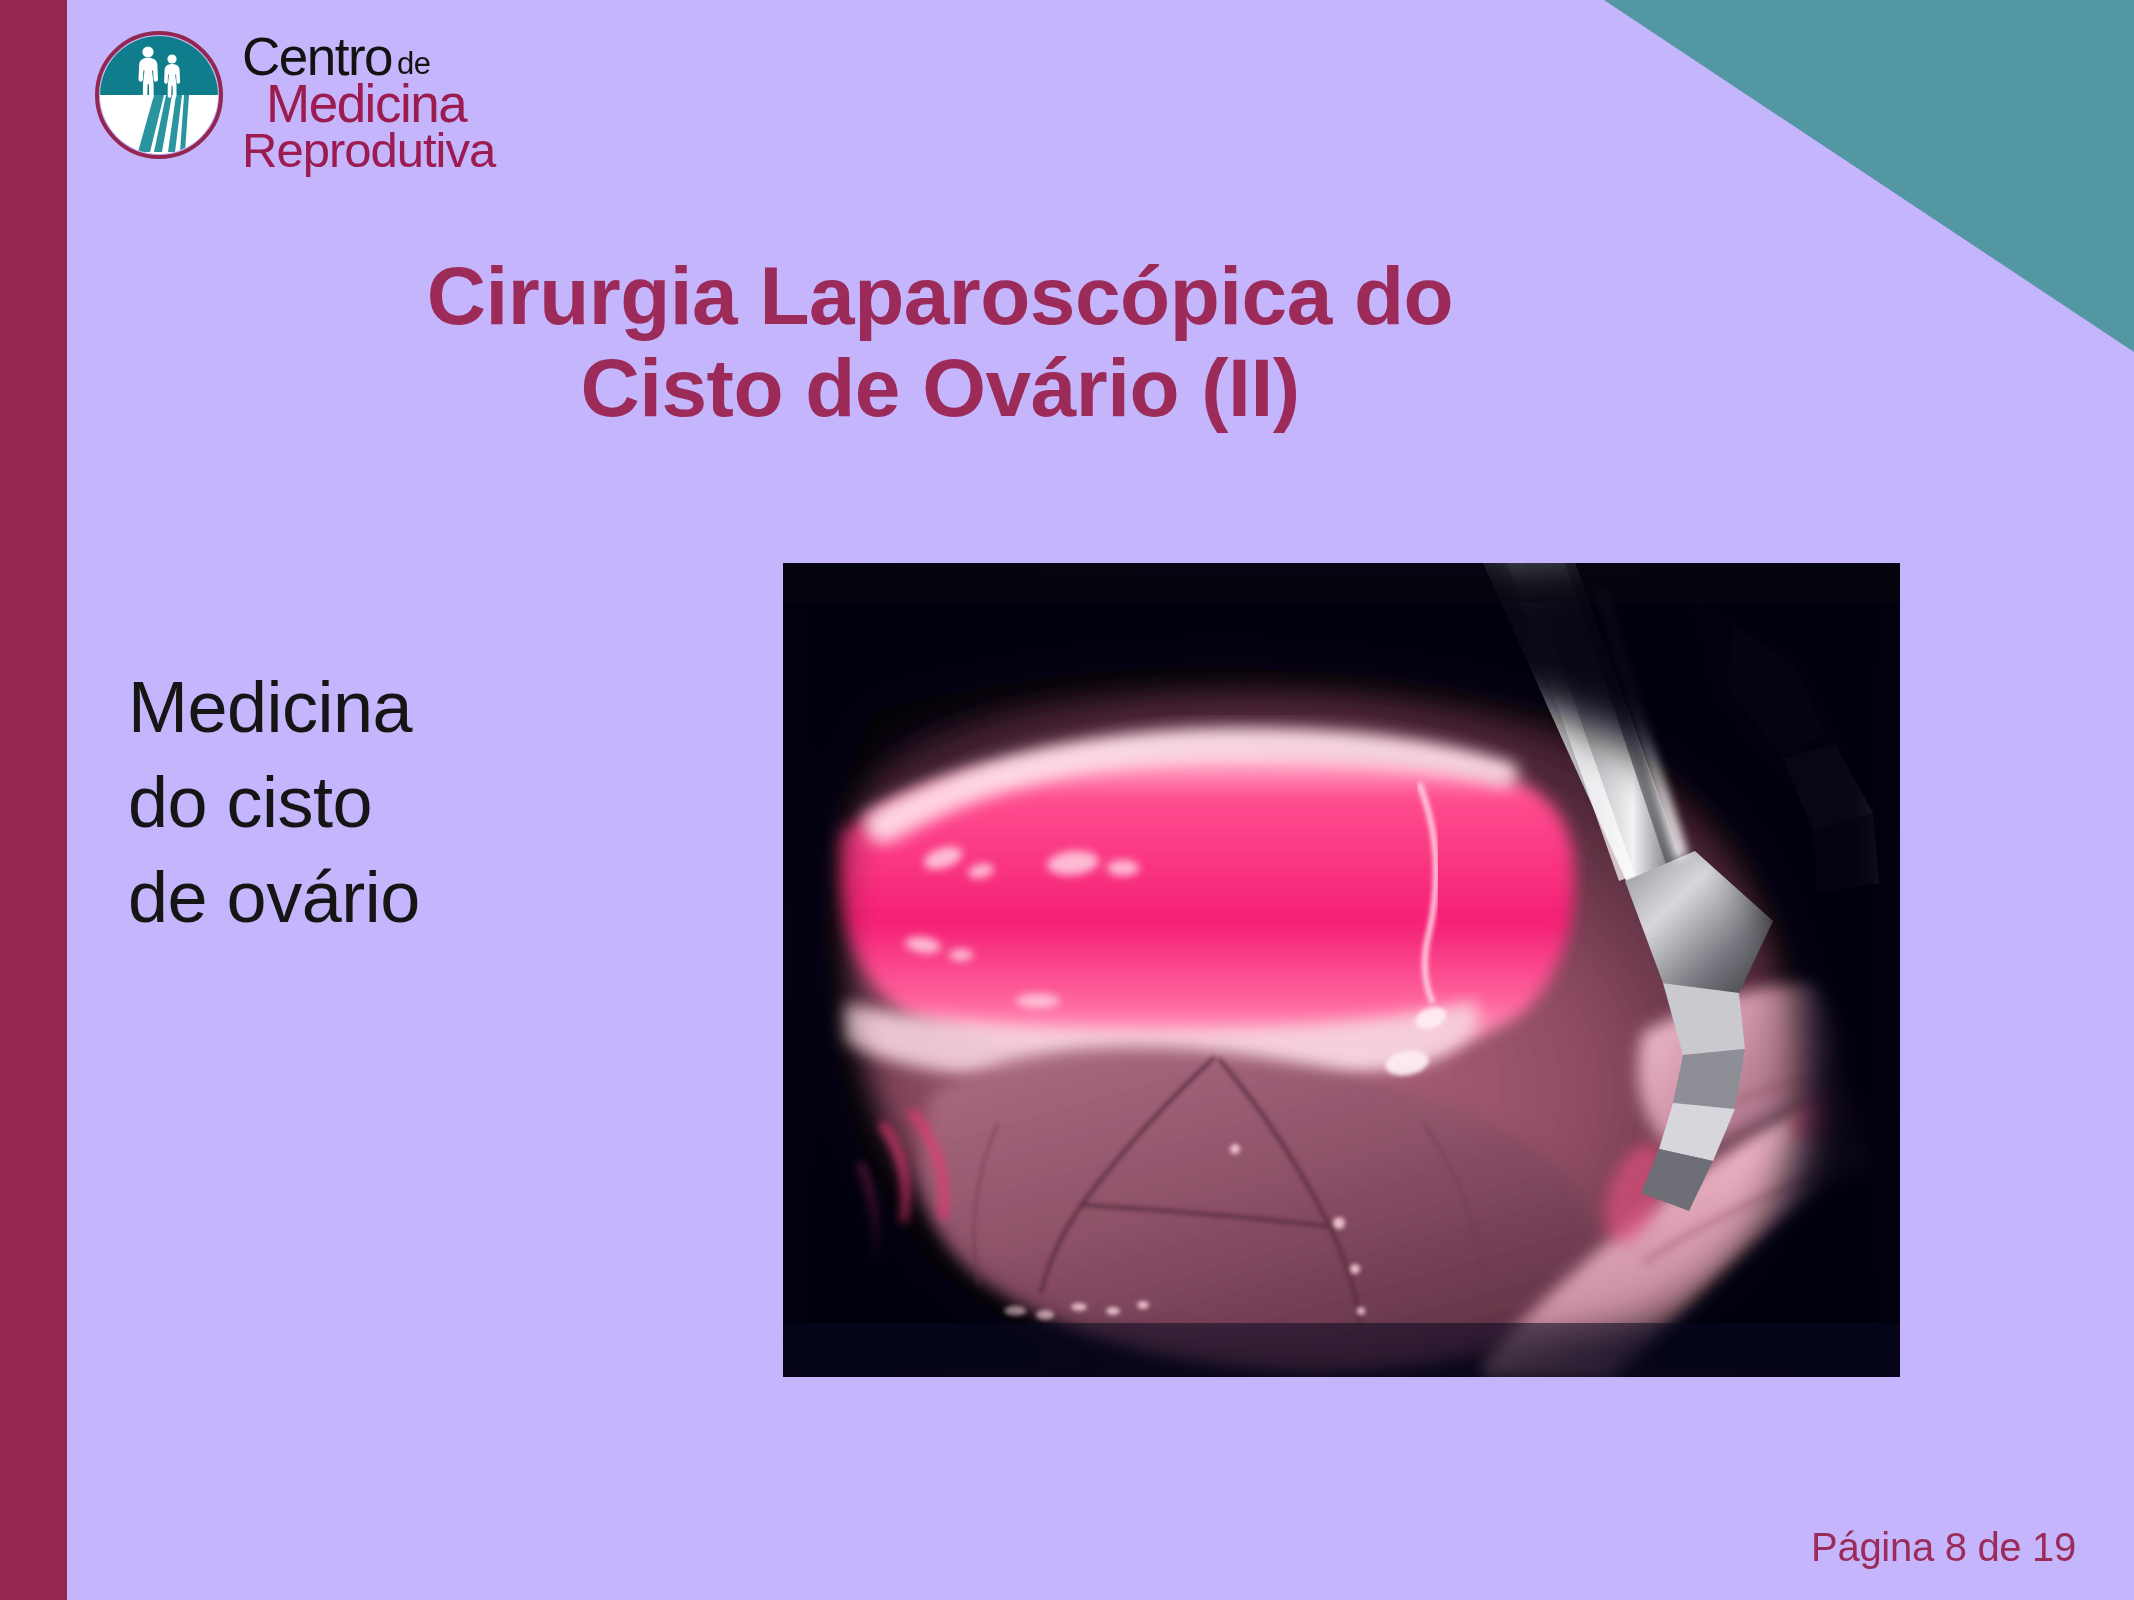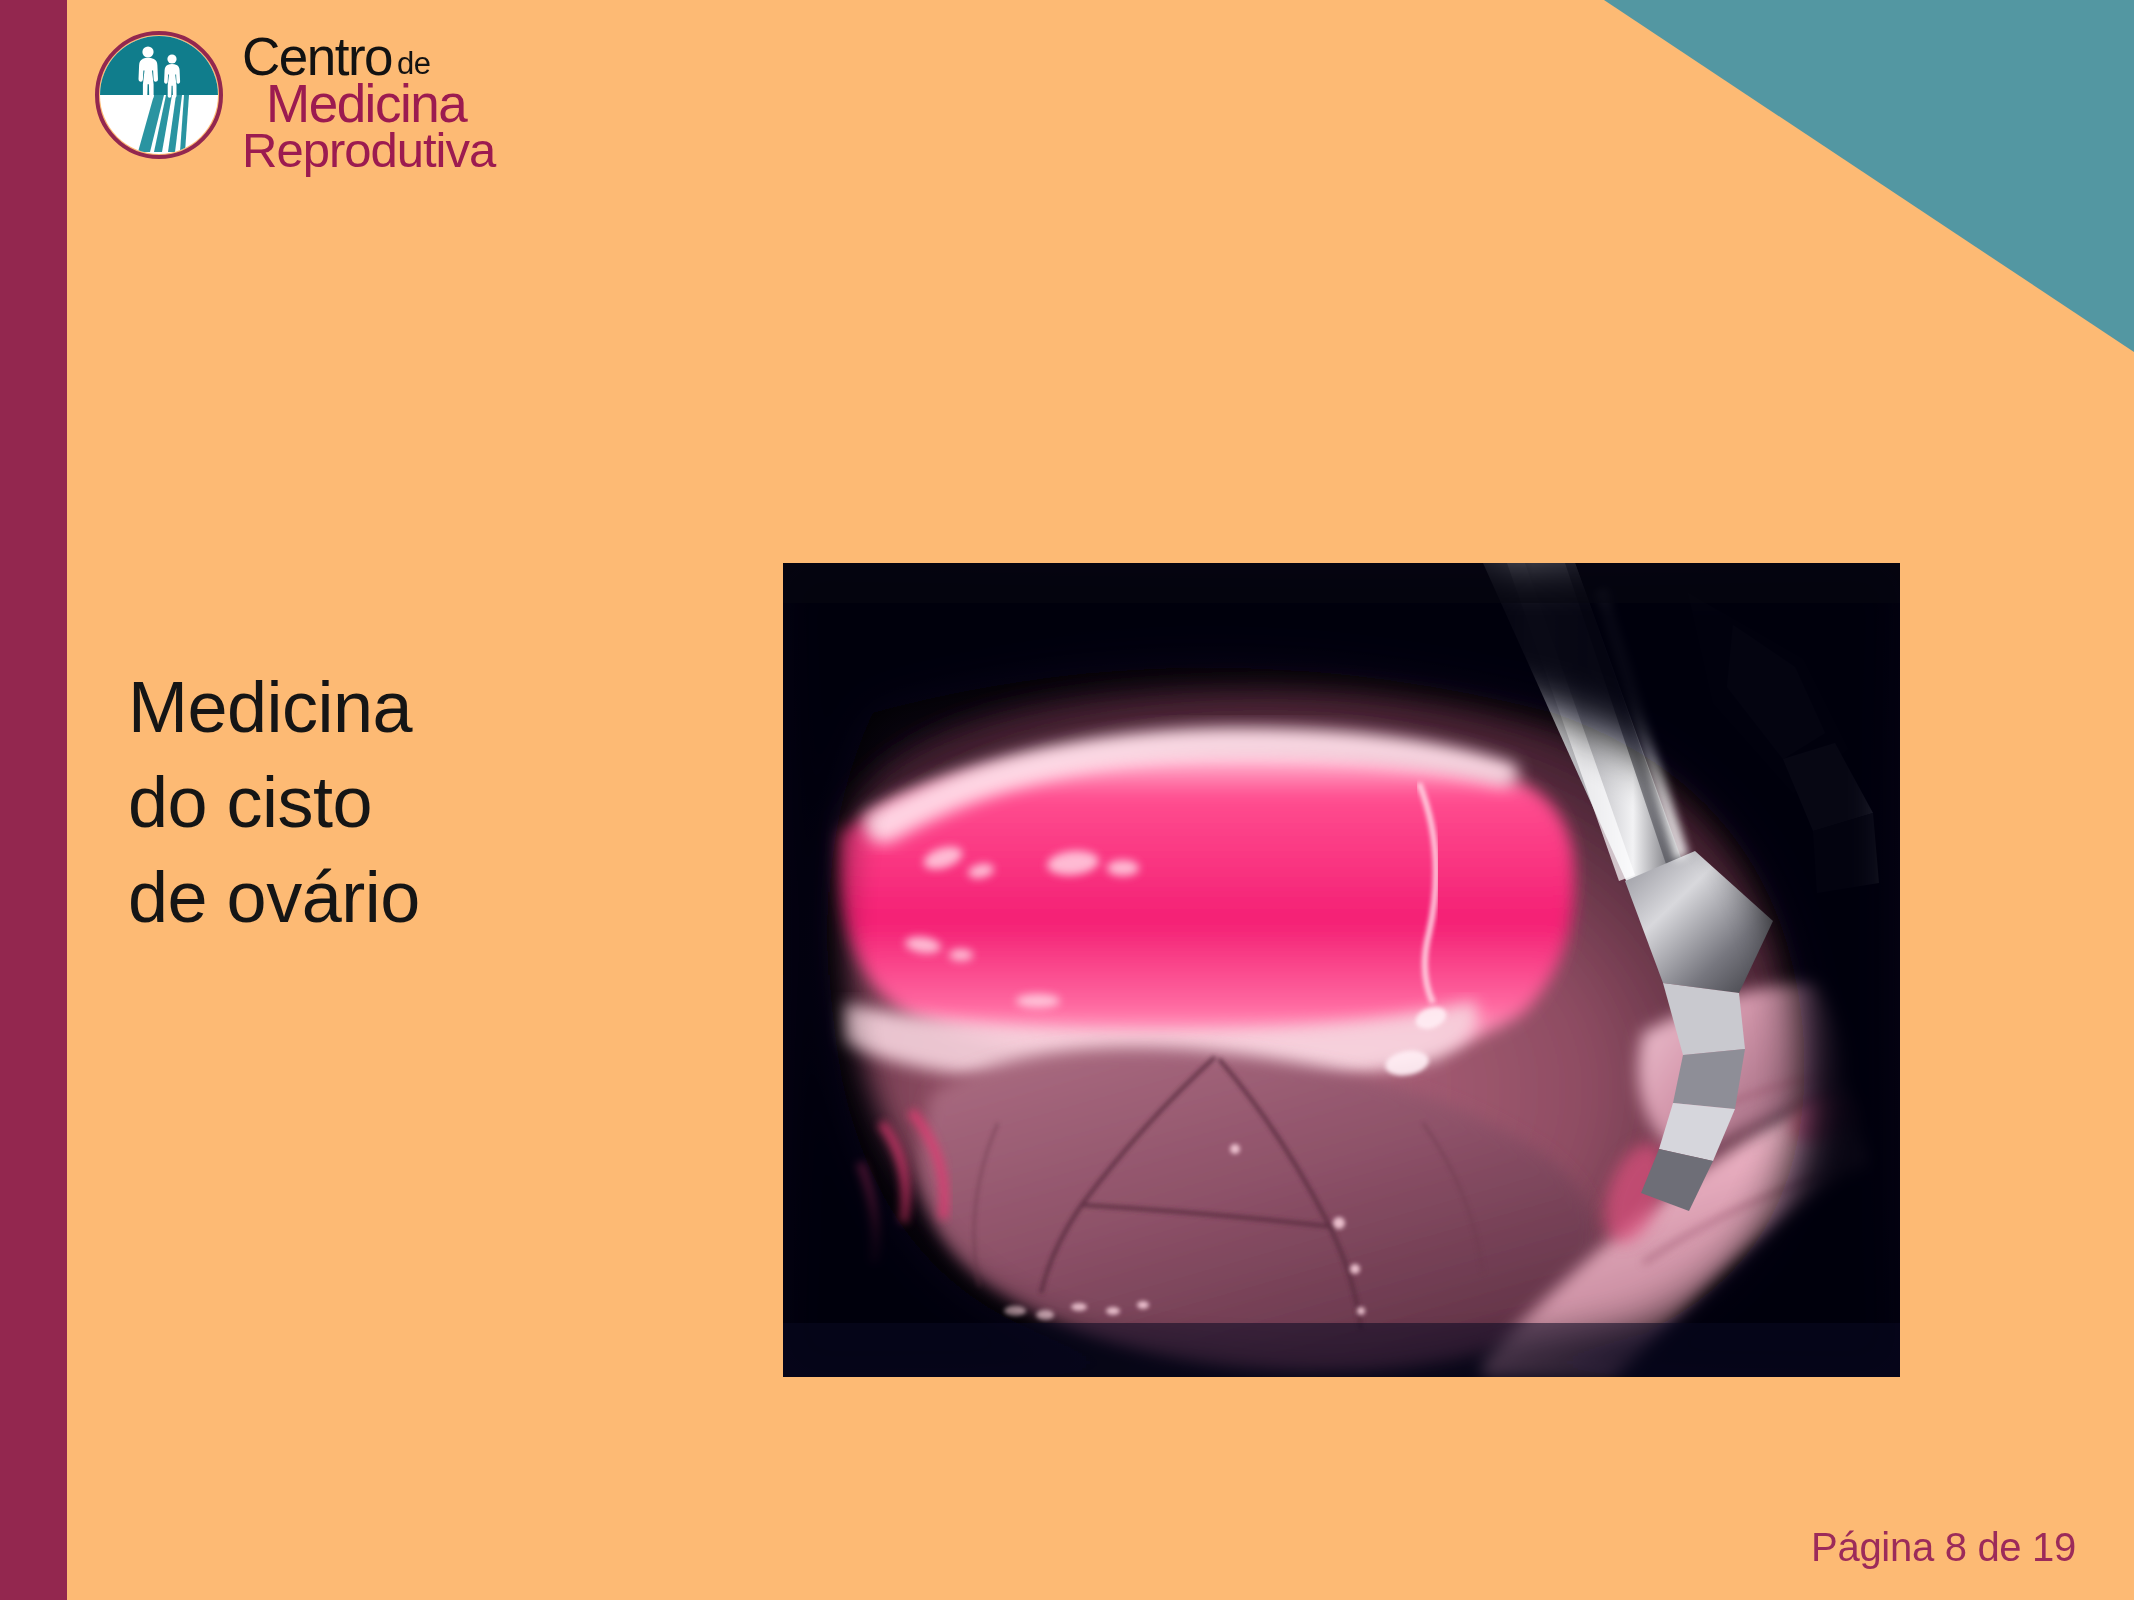--- a/index.html
+++ b/index.html
@@ -7,21 +7,21 @@
     padding: 0;
     background: #ffffff;
   }
   body {
     font-family: "Liberation Sans", sans-serif;
   }
   #slide {
     position: relative;
     width: 2134px;
     height: 1600px;
-    background: #fdba74;
+    background: #c4b5fd;
     overflow: hidden;
   }
 
   
   #left-bar {
     position: absolute;
     left: 0; top: 0;
     width: 67px;
     height: 1600px;
     background: #93274f;
@@ -186,20 +186,24 @@
       </svg>
     </div>
 
     <div id="logo-text">
       <div class="logo-line" id="logo-line-1"><span>Centro</span><span id="logo-de">de</span></div>
       <div class="logo-line" id="logo-line-2">Medicina</div>
       <div class="logo-line" id="logo-line-3">Reprodutiva</div>
     </div>
   </div>
 
+  <div id="title">
+    <span class="tline">Cirurgia Laparoscópica do</span>
+    <span class="tline">Cisto de Ovário (II)</span>
+  </div>
 
   <div id="body-text">
     <span class="bline">Medicina</span>
     <span class="bline">do cisto</span>
     <span class="bline">de ovário</span>
   </div>
 
   <div id="photo">
     <svg viewBox="0 0 1117 814" preserveAspectRatio="none" xmlns="http://www.w3.org/2000/svg">
       <defs>

